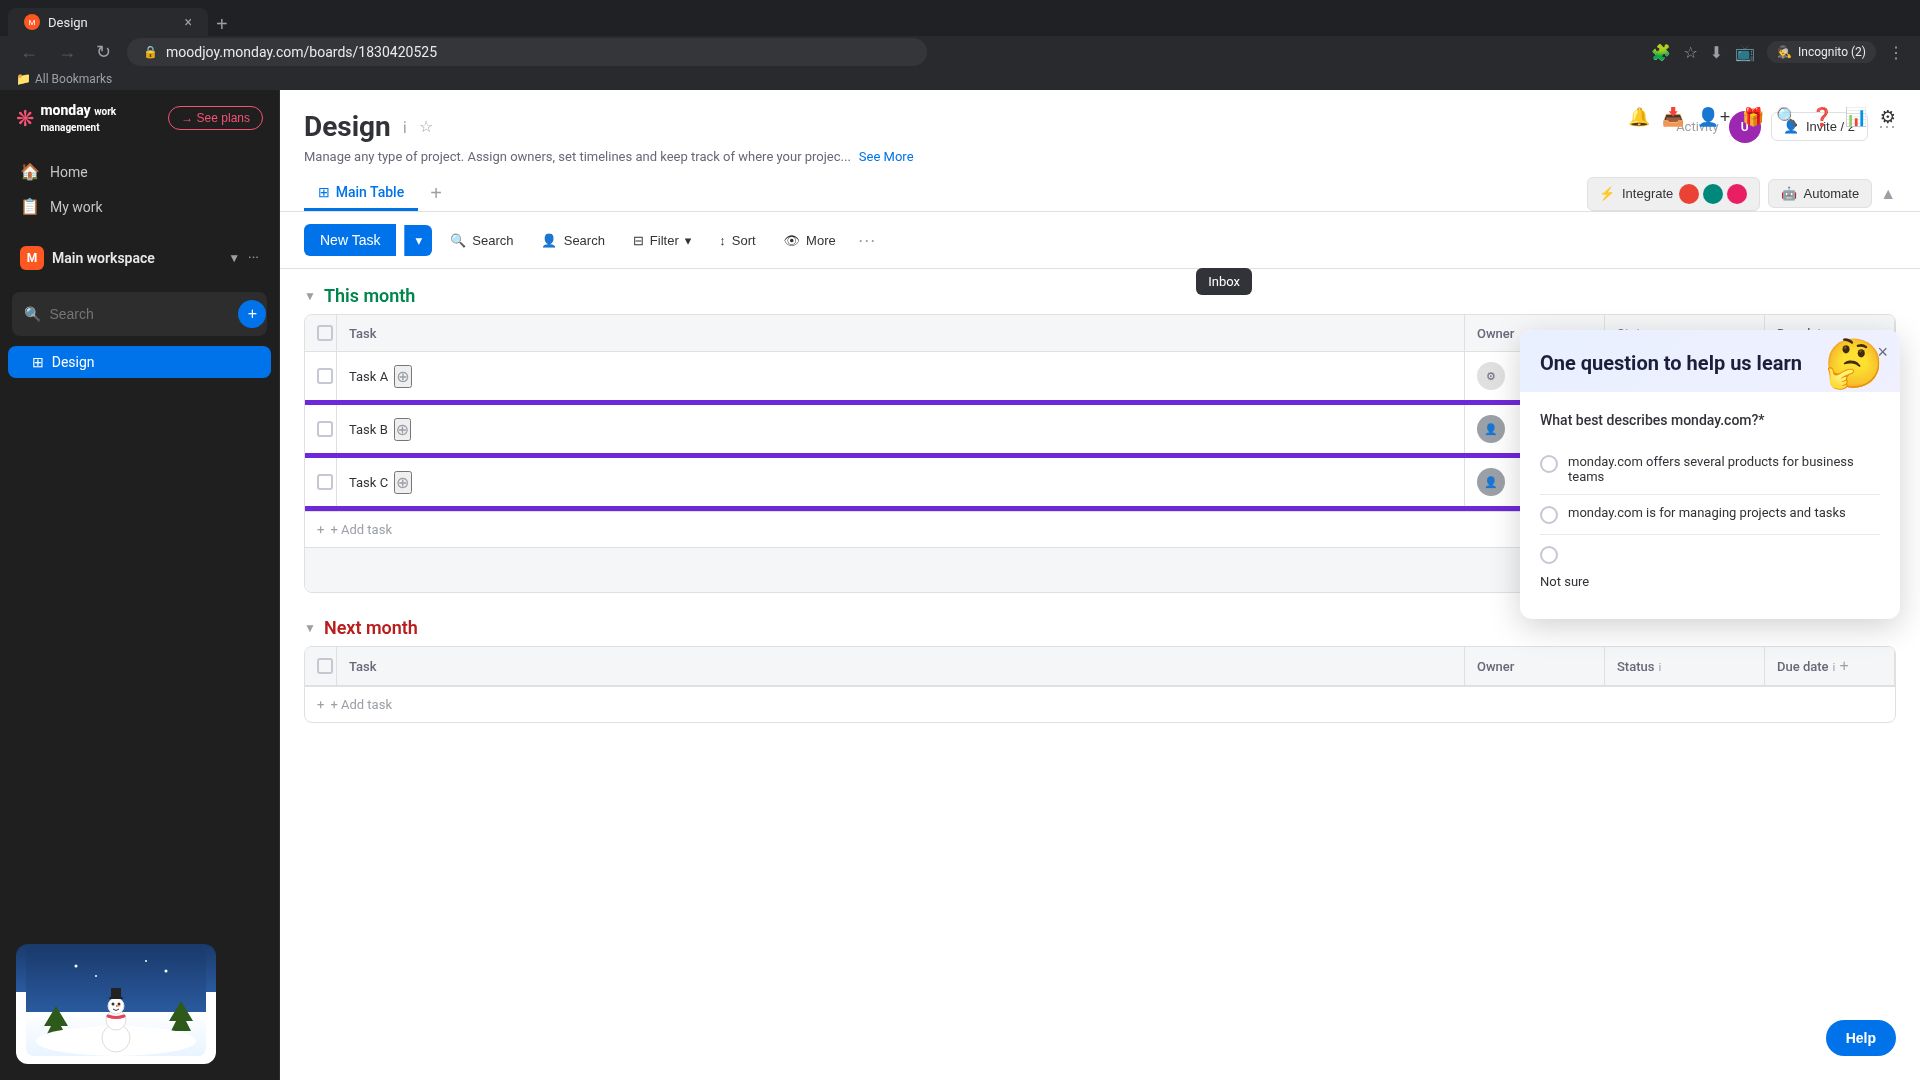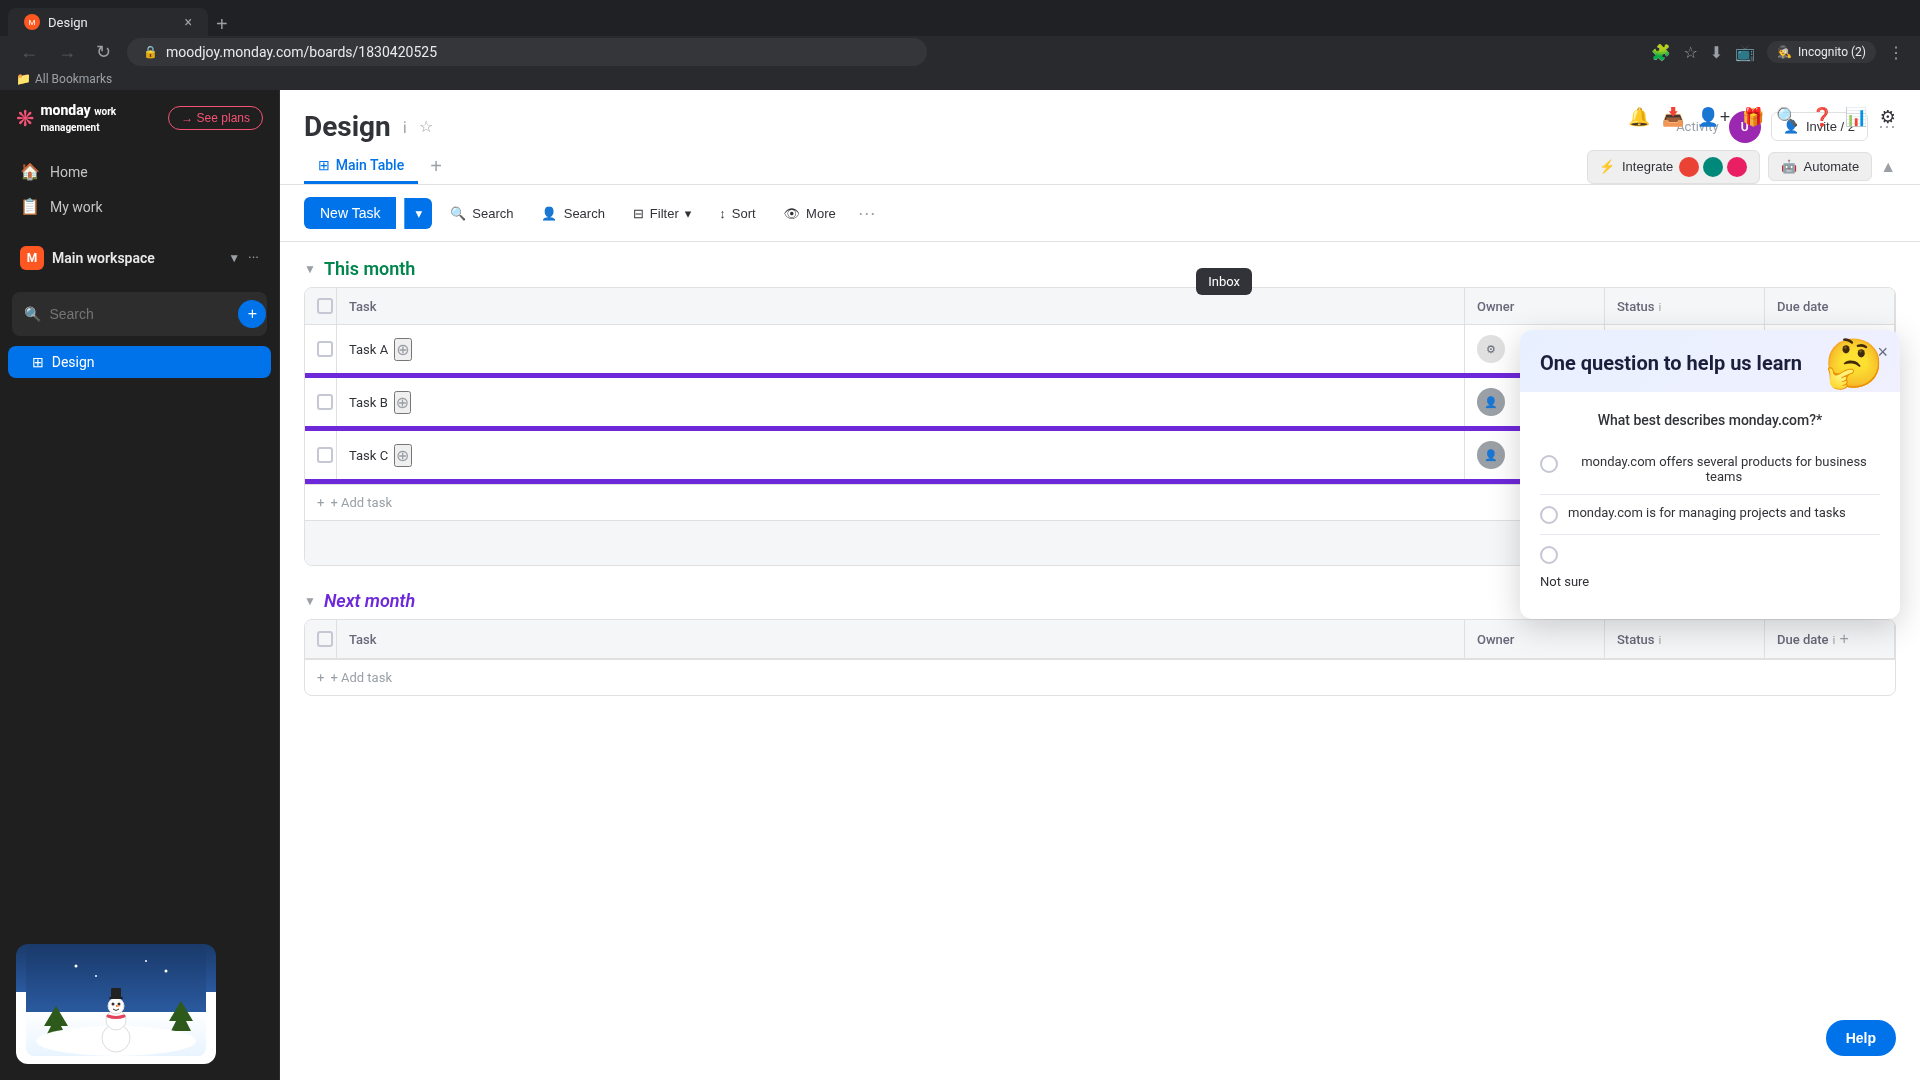--- a/index.html
+++ b/index.html
@@ -74,21 +74,21 @@
     .new-task-btn { background: #0073ea; color: white; border: none; border-radius: 6px 0 0 6px; padding: 8px 16px; font-size: 14px; cursor: pointer; font-weight: 500; }
     .new-task-dropdown { background: #0073ea; color: white; border: none; border-left: 1px solid rgba(255,255,255,0.3); border-radius: 0 6px 6px 0; padding: 8px 10px; cursor: pointer; }
     .toolbar-btn { display: flex; align-items: center; gap: 6px; color: #323338; font-size: 13px; cursor: pointer; padding: 6px 10px; border-radius: 6px; border: none; background: none; }
     .toolbar-more { color: #9aa0a6; font-size: 18px; cursor: pointer; background: none; border: none; padding: 4px; }
 
     
     .table-area { flex: 1; overflow-y: auto; padding: 0 24px; }
     .group-header { display: flex; align-items: center; gap: 8px; padding: 16px 0 8px; }
     .group-chevron { color: #9aa0a6; font-size: 12px; cursor: pointer; background: none; border: none; }
     .group-title { font-size: 18px; font-weight: 600; color: #00854d; cursor: pointer; }
-    .group-title.next { color: #6d28d9; font-style: italic; }
+    .group-title.next { color: #b91c1c; }
     .table-wrap { border: 1px solid #e0e0e0; border-radius: 8px; overflow: hidden; margin-bottom: 8px; }
     .table-header-row { display: grid; grid-template-columns: 32px 1fr 140px 160px 130px; background: #f5f6f8; border-bottom: 1px solid #e0e0e0; }
     .table-header-cell { padding: 10px 12px; font-size: 13px; color: #676879; font-weight: 500; border-right: 1px solid #e0e0e0; display: flex; align-items: center; gap: 4px; }
     .table-row { display: grid; grid-template-columns: 32px 1fr 140px 160px 130px; border-bottom: 5px solid #6d28d9; }
     .table-row:last-child { border-bottom: none; }
     .table-cell { padding: 10px 12px; font-size: 13px; color: #323338; border-right: 1px solid #e0e0e0; display: flex; align-items: center; gap: 6px; }
     .checkbox { width: 16px; height: 16px; border: 2px solid #c5c7d4; border-radius: 3px; cursor: pointer; flex-shrink: 0; }
     .add-icon { color: #9aa0a6; font-size: 16px; cursor: pointer; }
     .owner-avatar { width: 28px; height: 28px; border-radius: 50%; background: #9aa0a6; display: flex; align-items: center; justify-content: center; color: white; font-size: 11px; }
     .owner-avatar.gear { background: #e0e0e0; color: #676879; }
@@ -114,21 +114,21 @@
 
     
     .inbox-tooltip { position: absolute; top: 178px; right: 668px; background: #323338; color: white; border-radius: 6px; padding: 6px 12px; font-size: 13px; z-index: 100; }
 
     
     .survey-popup { position: absolute; right: 20px; top: 330px; width: 380px; background: white; border-radius: 12px; box-shadow: 0 8px 32px rgba(0,0,0,0.18); z-index: 200; overflow: hidden; }
     .survey-header { background: linear-gradient(135deg, #e8f0ff 0%, #f0f0ff 100%); padding: 20px 20px 16px; position: relative; }
     .survey-close { position: absolute; top: 12px; right: 12px; background: none; border: none; color: #676879; font-size: 18px; cursor: pointer; }
     .survey-title { font-size: 20px; font-weight: 700; color: #1c1f3b; line-height: 1.3; }
     .survey-mascot { position: absolute; right: 16px; bottom: 0; font-size: 48px; }
-    .survey-body { padding: 20px; text-align: center; }
+    .survey-body { padding: 20px; }
     .survey-question { font-size: 14px; color: #323338; margin-bottom: 16px; font-weight: 500; }
     .survey-option { display: flex; align-items: flex-start; gap: 10px; padding: 10px 0; border-bottom: 1px solid #e6e9ef; cursor: pointer; }
     .survey-option:last-child { border-bottom: none; flex-direction: column; }
     .radio-circle { width: 18px; height: 18px; border-radius: 50%; border: 2px solid #c5c7d4; flex-shrink: 0; margin-top: 1px; }
     .survey-option-text { font-size: 13px; color: #323338; }
     .survey-submit { background: #0073ea; color: white; border: none; border-radius: 6px; padding: 10px 24px; font-size: 14px; font-weight: 600; cursor: pointer; float: right; margin-top: 12px; }
     .survey-footer { padding: 0 20px 20px; display: flex; justify-content: flex-end; }
 
     
     .help-btn { position: fixed; bottom: 24px; right: 24px; background: #0073ea; color: white; border: none; border-radius: 20px; padding: 10px 20px; font-size: 14px; font-weight: 600; cursor: pointer; z-index: 300; }
@@ -288,20 +288,24 @@
         <div style="margin-left:auto;display:flex;align-items:center;gap:10px;">
           <span style="color:#9aa0a6;font-size:13px">Activity</span>
           <div class="user-avatar">U</div>
           <button class="invite-btn">
             <span>👤</span>
             <span>Invite / 2</span>
           </button>
           <button class="more-btn">···</button>
         </div>
       </div>
+      <p class="page-desc">
+        <span>Manage any type of project. Assign owners, set timelines and keep track of where your projec...</span>
+        <span class="see-more-link">See More</span>
+      </p>
       <div class="tabs-row">
         <div class="tab-item active">
           <span class="tab-icon">⊞</span>
           <span>Main Table</span>
         </div>
         <button class="add-tab-btn">+</button>
         <div style="margin-left:auto;display:flex;align-items:center;gap:8px;">
           <button class="integrate-btn">
             <span>⚡</span>
             <span>Integrate</span>

